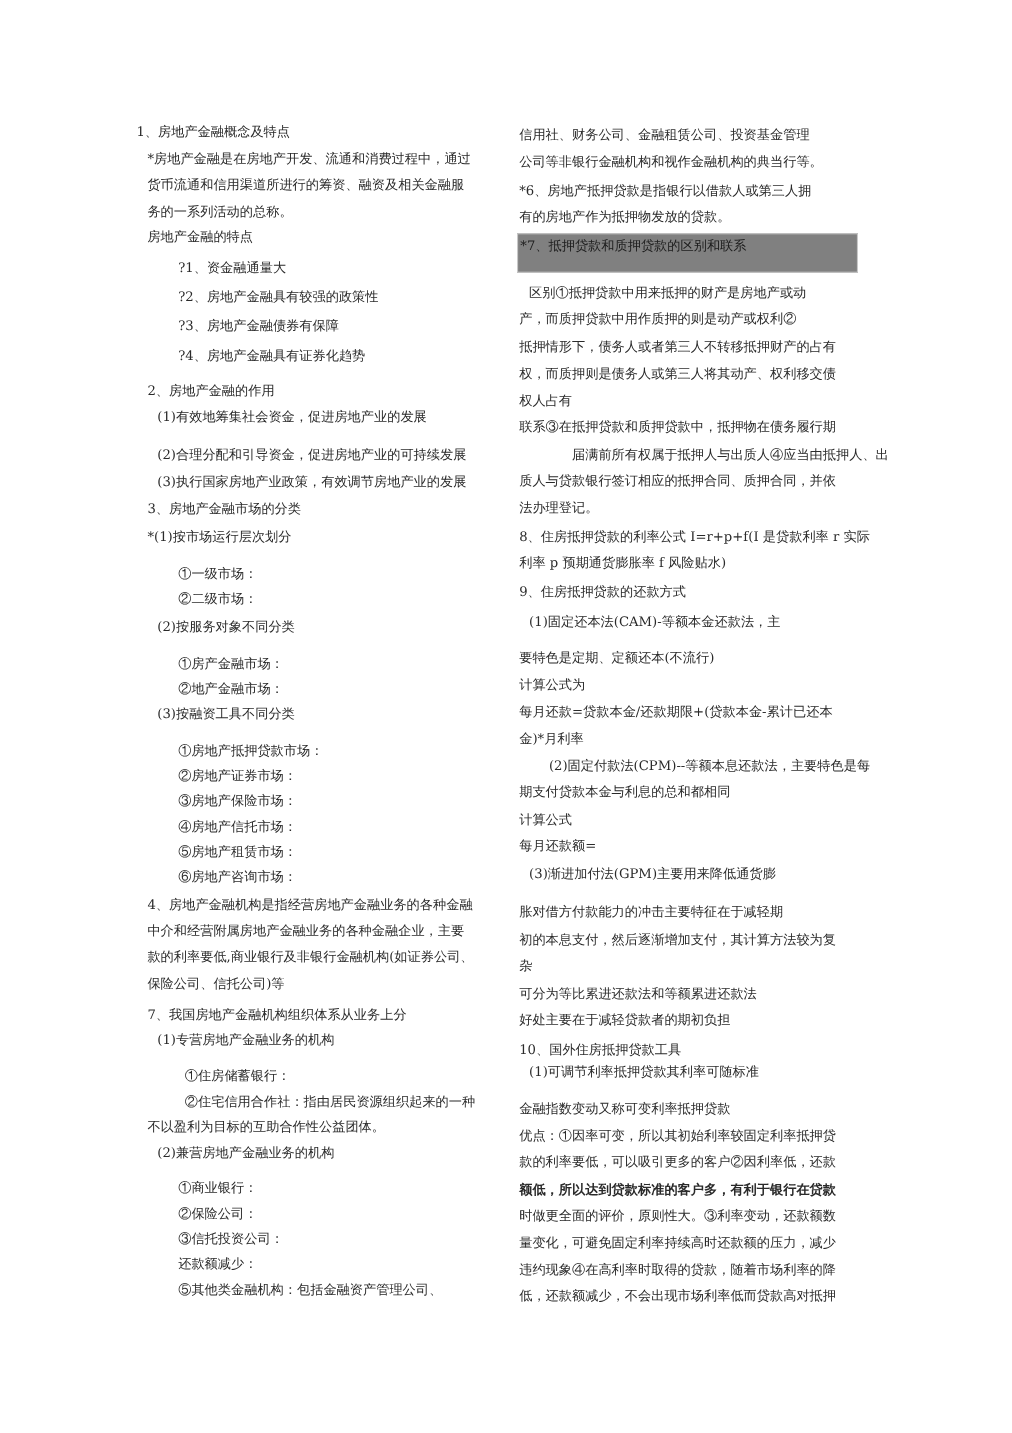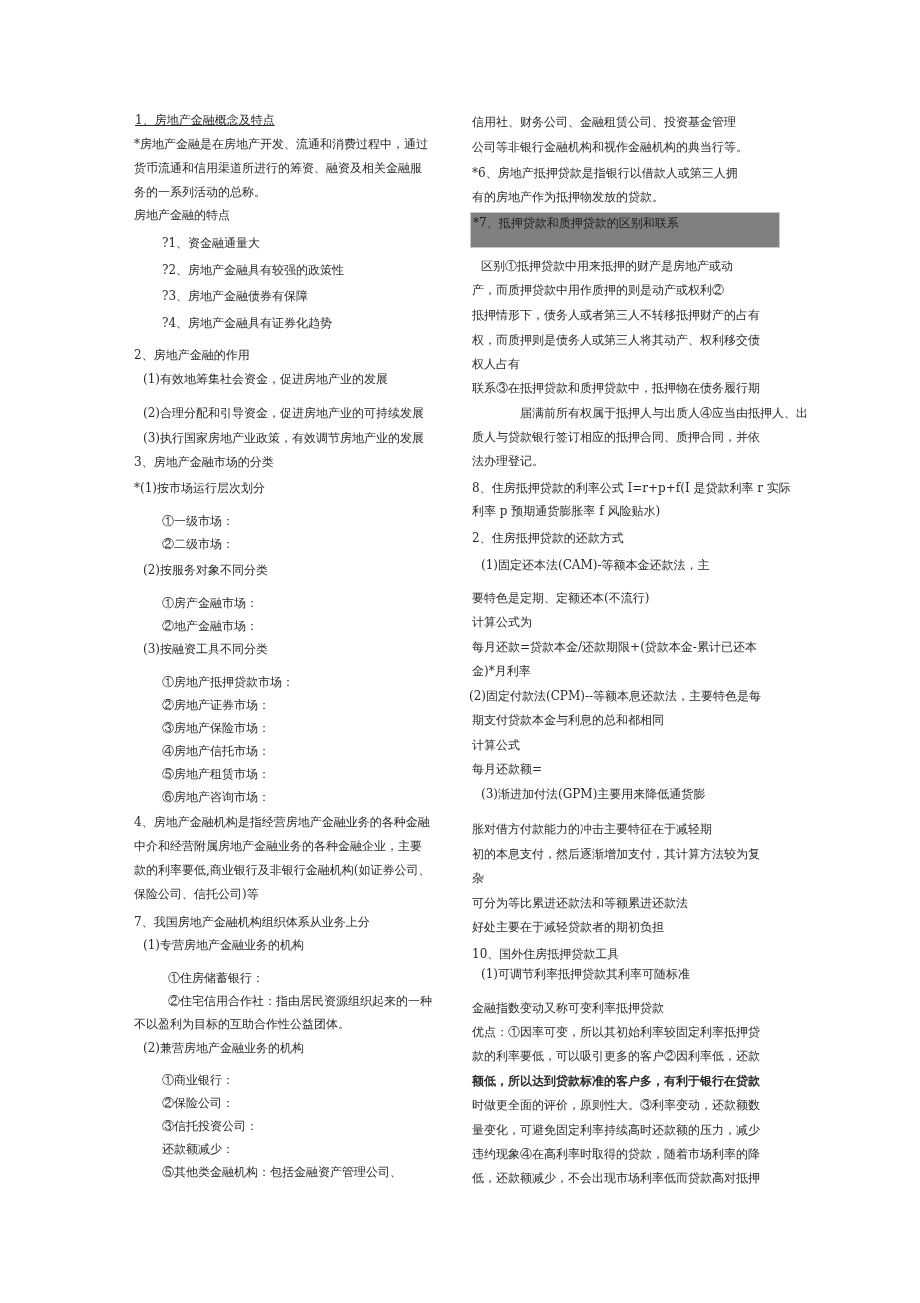--- a/index.html
+++ b/index.html
@@ -9,21 +9,21 @@
   .ln { position: absolute; white-space: nowrap; font-size: 12px; line-height: 16px; color: #2a2a2a; }
   .hl-box { position: absolute; left: 470px; top: 212px; width: 310px; height: 36px;
             background: #808080; border: 1px solid #c8c8c8; box-sizing: border-box; }
   .hl-text { position: absolute; left: 473px; top: 215px; font-size: 12px; line-height: 16px; color: #1c1c1c; white-space: nowrap; }
 </style>
 </head>
 <body>
 
 <div class="page">
   <div id="left-col">
-      <div class="ln" style="left: 135px; top: 112px; text-decoration: underline;">1、房地产金融概念及特点</div>
+      <div class="ln" style="left: 124px; top: 112px;">1、房地产金融概念及特点</div>
       <div class="ln" style="left: 134px; top: 136px;">*房地产金融是在房地产开发、流通和消费过程中，通过</div>
       <div class="ln" style="left: 134px; top: 160px;">货币流通和信用渠道所进行的筹资、融资及相关金融服</div>
       <div class="ln" style="left: 134px; top: 184px;">务的一系列活动的总称。</div>
       <div class="ln" style="left: 134px; top: 207px;">房地产金融的特点</div>
       <div class="ln" style="left: 162px; top: 235px;">?1、资金融通量大</div>
       <div class="ln" style="left: 162px; top: 262px;">?2、房地产金融具有较强的政策性</div>
       <div class="ln" style="left: 162px; top: 288px;">?3、房地产金融债券有保障</div>
       <div class="ln" style="left: 162px; top: 315px;">?4、房地产金融具有证券化趋势</div>
       <div class="ln" style="left: 134px; top: 347px;">2、房地产金融的作用</div>
       <div class="ln" style="left: 143px; top: 371px;">(1)有效地筹集社会资金，促进房地产业的发展</div>
@@ -68,27 +68,27 @@
       <div class="ln" style="left: 472px; top: 282px;">产，而质押贷款中用作质押的则是动产或权利②</div>
       <div class="ln" style="left: 472px; top: 307px;">抵押情形下，债务人或者第三人不转移抵押财产的占有</div>
       <div class="ln" style="left: 472px; top: 332px;">权，而质押则是债务人或第三人将其动产、权利移交债</div>
       <div class="ln" style="left: 472px; top: 356px;">权人占有</div>
       <div class="ln" style="left: 472px; top: 380px;">联系③在抵押贷款和质押贷款中，抵押物在债务履行期</div>
       <div class="ln" style="left: 472px; top: 405px; margin-left: 48px;">届满前所有权属于抵押人与出质人④应当由抵押人、出</div>
       <div class="ln" style="left: 472px; top: 429px;">质人与贷款银行签订相应的抵押合同、质押合同，并依</div>
       <div class="ln" style="left: 472px; top: 453px;">法办理登记。</div>
       <div class="ln" style="left: 472px; top: 480px;">8、住房抵押贷款的利率公式 I=r+p+f(I 是贷款利率 r 实际</div>
       <div class="ln" style="left: 472px; top: 503px;">利率 p 预期通货膨胀率 f 风险贴水)</div>
-      <div class="ln" style="left: 472px; top: 530px;">2、住房抵押贷款的还款方式</div>
+      <div class="ln" style="left: 472px; top: 530px;">9、住房抵押贷款的还款方式</div>
       <div class="ln" style="left: 481px; top: 557px;">(1)固定还本法(CAM)-等额本金还款法，主</div>
       <div class="ln" style="left: 472px; top: 590px;">要特色是定期、定额还本(不流行)</div>
       <div class="ln" style="left: 472px; top: 614px;">计算公式为</div>
       <div class="ln" style="left: 472px; top: 639px;">每月还款=贷款本金/还款期限+(贷款本金-累计已还本</div>
       <div class="ln" style="left: 472px; top: 663px;">金)*月利率</div>
-      <div class="ln" style="left: 469px; top: 688px; text-align: right;">(2)固定付款法(CPM)--等额本息还款法，主要特色是每</div>
+      <div class="ln" style="left: 499px; top: 688px; text-align: right;">(2)固定付款法(CPM)--等额本息还款法，主要特色是每</div>
       <div class="ln" style="left: 472px; top: 712px;">期支付贷款本金与利息的总和都相同</div>
       <div class="ln" style="left: 472px; top: 737px;">计算公式</div>
       <div class="ln" style="left: 472px; top: 761px;">每月还款额=</div>
       <div class="ln" style="left: 481px; top: 786px;">(3)渐进加付法(GPM)主要用来降低通货膨</div>
       <div class="ln" style="left: 472px; top: 821px;">胀对借方付款能力的冲击主要特征在于减轻期</div>
       <div class="ln" style="left: 472px; top: 846px;">初的本息支付，然后逐渐增加支付，其计算方法较为复</div>
       <div class="ln" style="left: 472px; top: 870px;">杂</div>
       <div class="ln" style="left: 472px; top: 895px;">可分为等比累进还款法和等额累进还款法</div>
       <div class="ln" style="left: 472px; top: 919px;">好处主要在于减轻贷款者的期初负担</div>
       <div class="ln" style="left: 472px; top: 946px;">10、国外住房抵押贷款工具</div>

